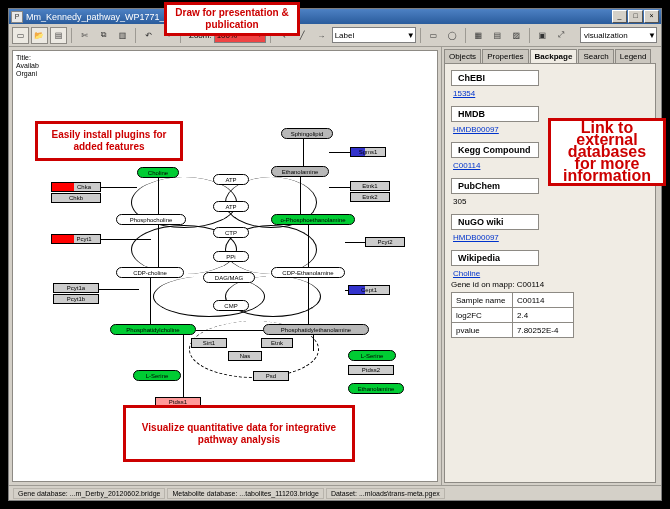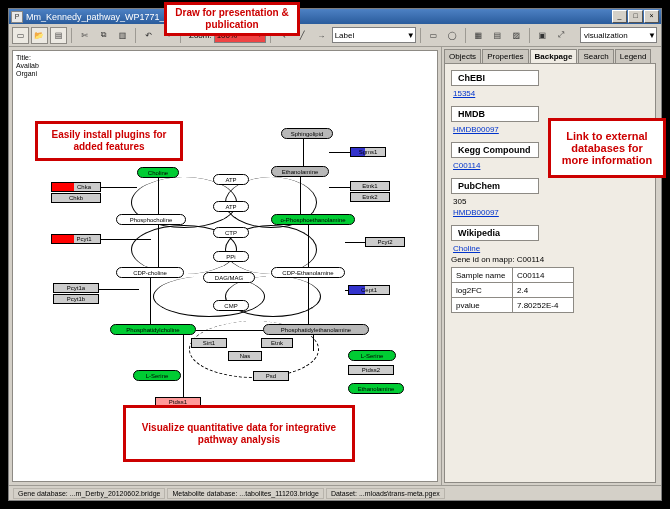--- a/index.html
+++ b/index.html
@@ -389,20 +389,21 @@
 
         <div class="sect-title">HMDB</div>
         <div class="sect-val lnk">HMDB00097</div>
 
         <div class="sect-title">Kegg Compound</div>
         <div class="sect-val lnk">C00114</div>
 
         <div class="sect-title">PubChem</div>
         <div class="sect-val">305</div>
 
+        <div class="sect-title">NuGO wiki</div>
         <div class="sect-val lnk">HMDB00097</div>
 
         <div class="sect-title">Wikipedia</div>
         <div class="sect-val lnk">Choline</div>
 
         <div class="gene-line">Gene id on mapp: C00114</div>
 
         <table class="expr">
           <tbody>
               <tr>
@@ -426,15 +427,15 @@
   <div class="statusbar">
     <div class="cell">Gene database: ...m_Derby_20120602.bridge</div>
     <div class="cell">Metabolite database: ...tabolites_111203.bridge</div>
     <div class="cell">Dataset: ...mloads\trans-meta.pgex</div>
   </div>
 </div>
 
 <div class="callout" style="left:164px;top:2px;width:136px;height:34px;font-size:10px;">
   <span>Draw for presentation &amp; publication</span>
 </div>
-<div class="callout" style="left:548px;top:118px;width:118px;height:60px;font-size:11px;justify-content:center;">
+<div class="callout" style="left:548px;top:118px;width:118px;height:68px;font-size:16px;justify-content:center;">
   <span>Link  to external databases  for more information</span>
 </div>
 
 </body></html>

